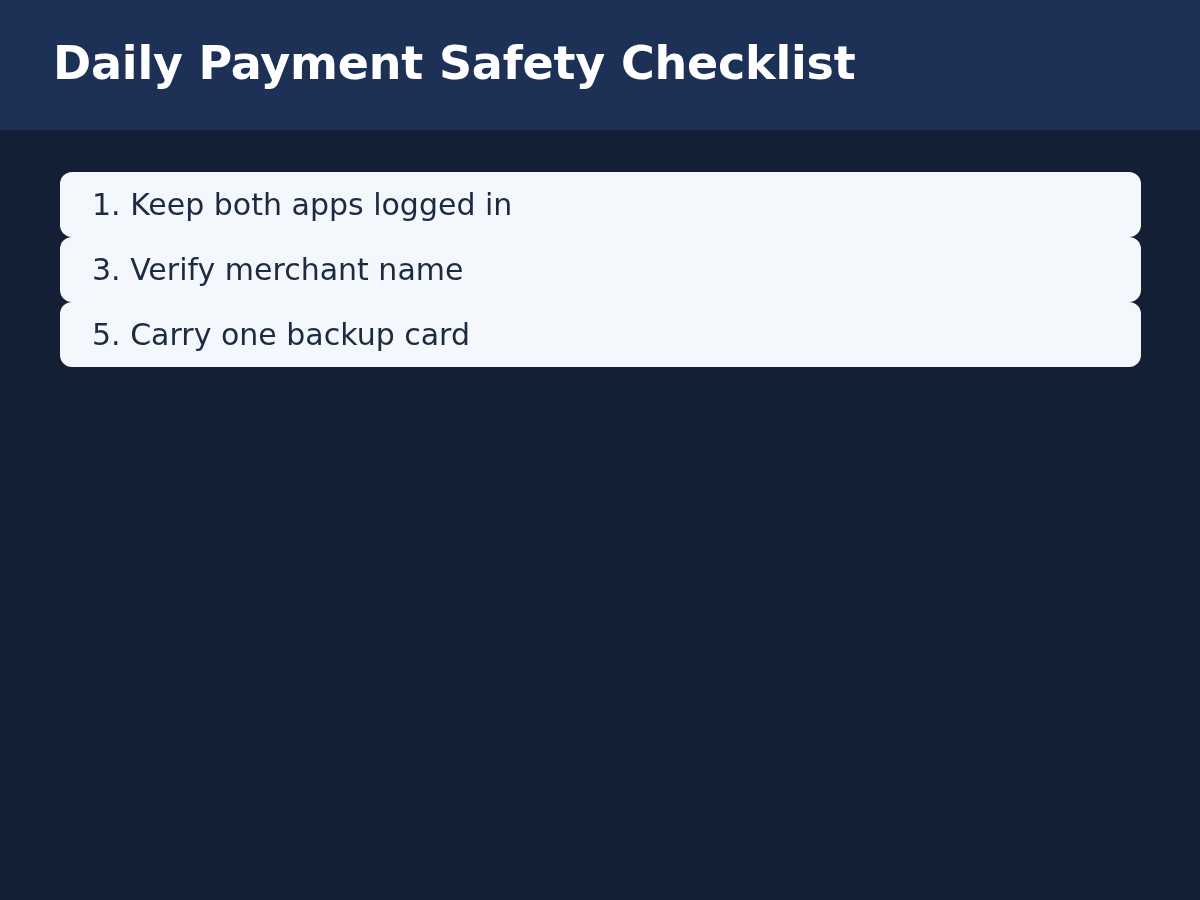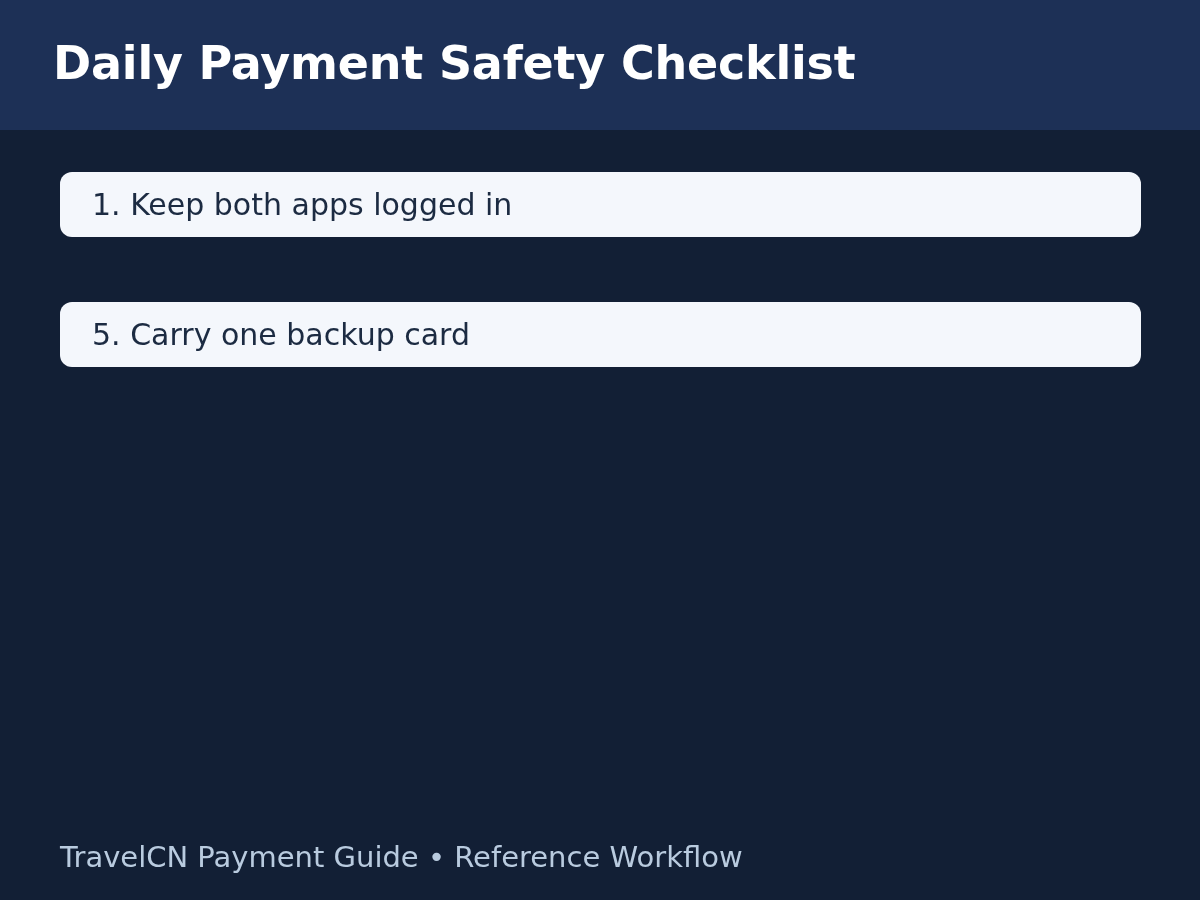--- a/index.html
+++ b/index.html
@@ -45,21 +45,20 @@
     left: 60px;
     top: 172px;
     width: 1081px;
   }
   .check-card {
     position: relative;
     width: 1081px;
     height: 65px;
     background: #f4f7fc;
     border-radius: 12px;
-    margin-bottom: 65px;
     box-sizing: border-box;
     display: flex;
     align-items: center;
   }
   .check-card:last-child {
     margin-bottom: 0;
   }
   .check-card-label {
     padding-left: 32px;
     font-size: 30px;
@@ -86,23 +85,25 @@
     <div class="header-title">Daily Payment Safety Checklist</div>
   </div>
 
   <div class="checklist">
 
     <div class="check-card">
       <span class="check-card-label">1. Keep both apps logged in</span>
     </div>
 
 
+    <div class="check-card">
+      <span class="check-card-label">3. Verify merchant name</span>
+    </div>
 
 
     <div class="check-card">
       <span class="check-card-label">5. Carry one backup card</span>
     </div>
 
   </div>
 
-  <div class="footer">TravelCN Payment Guide • Reference Workflow</div>
 
 </div>
 
 </body></html>

